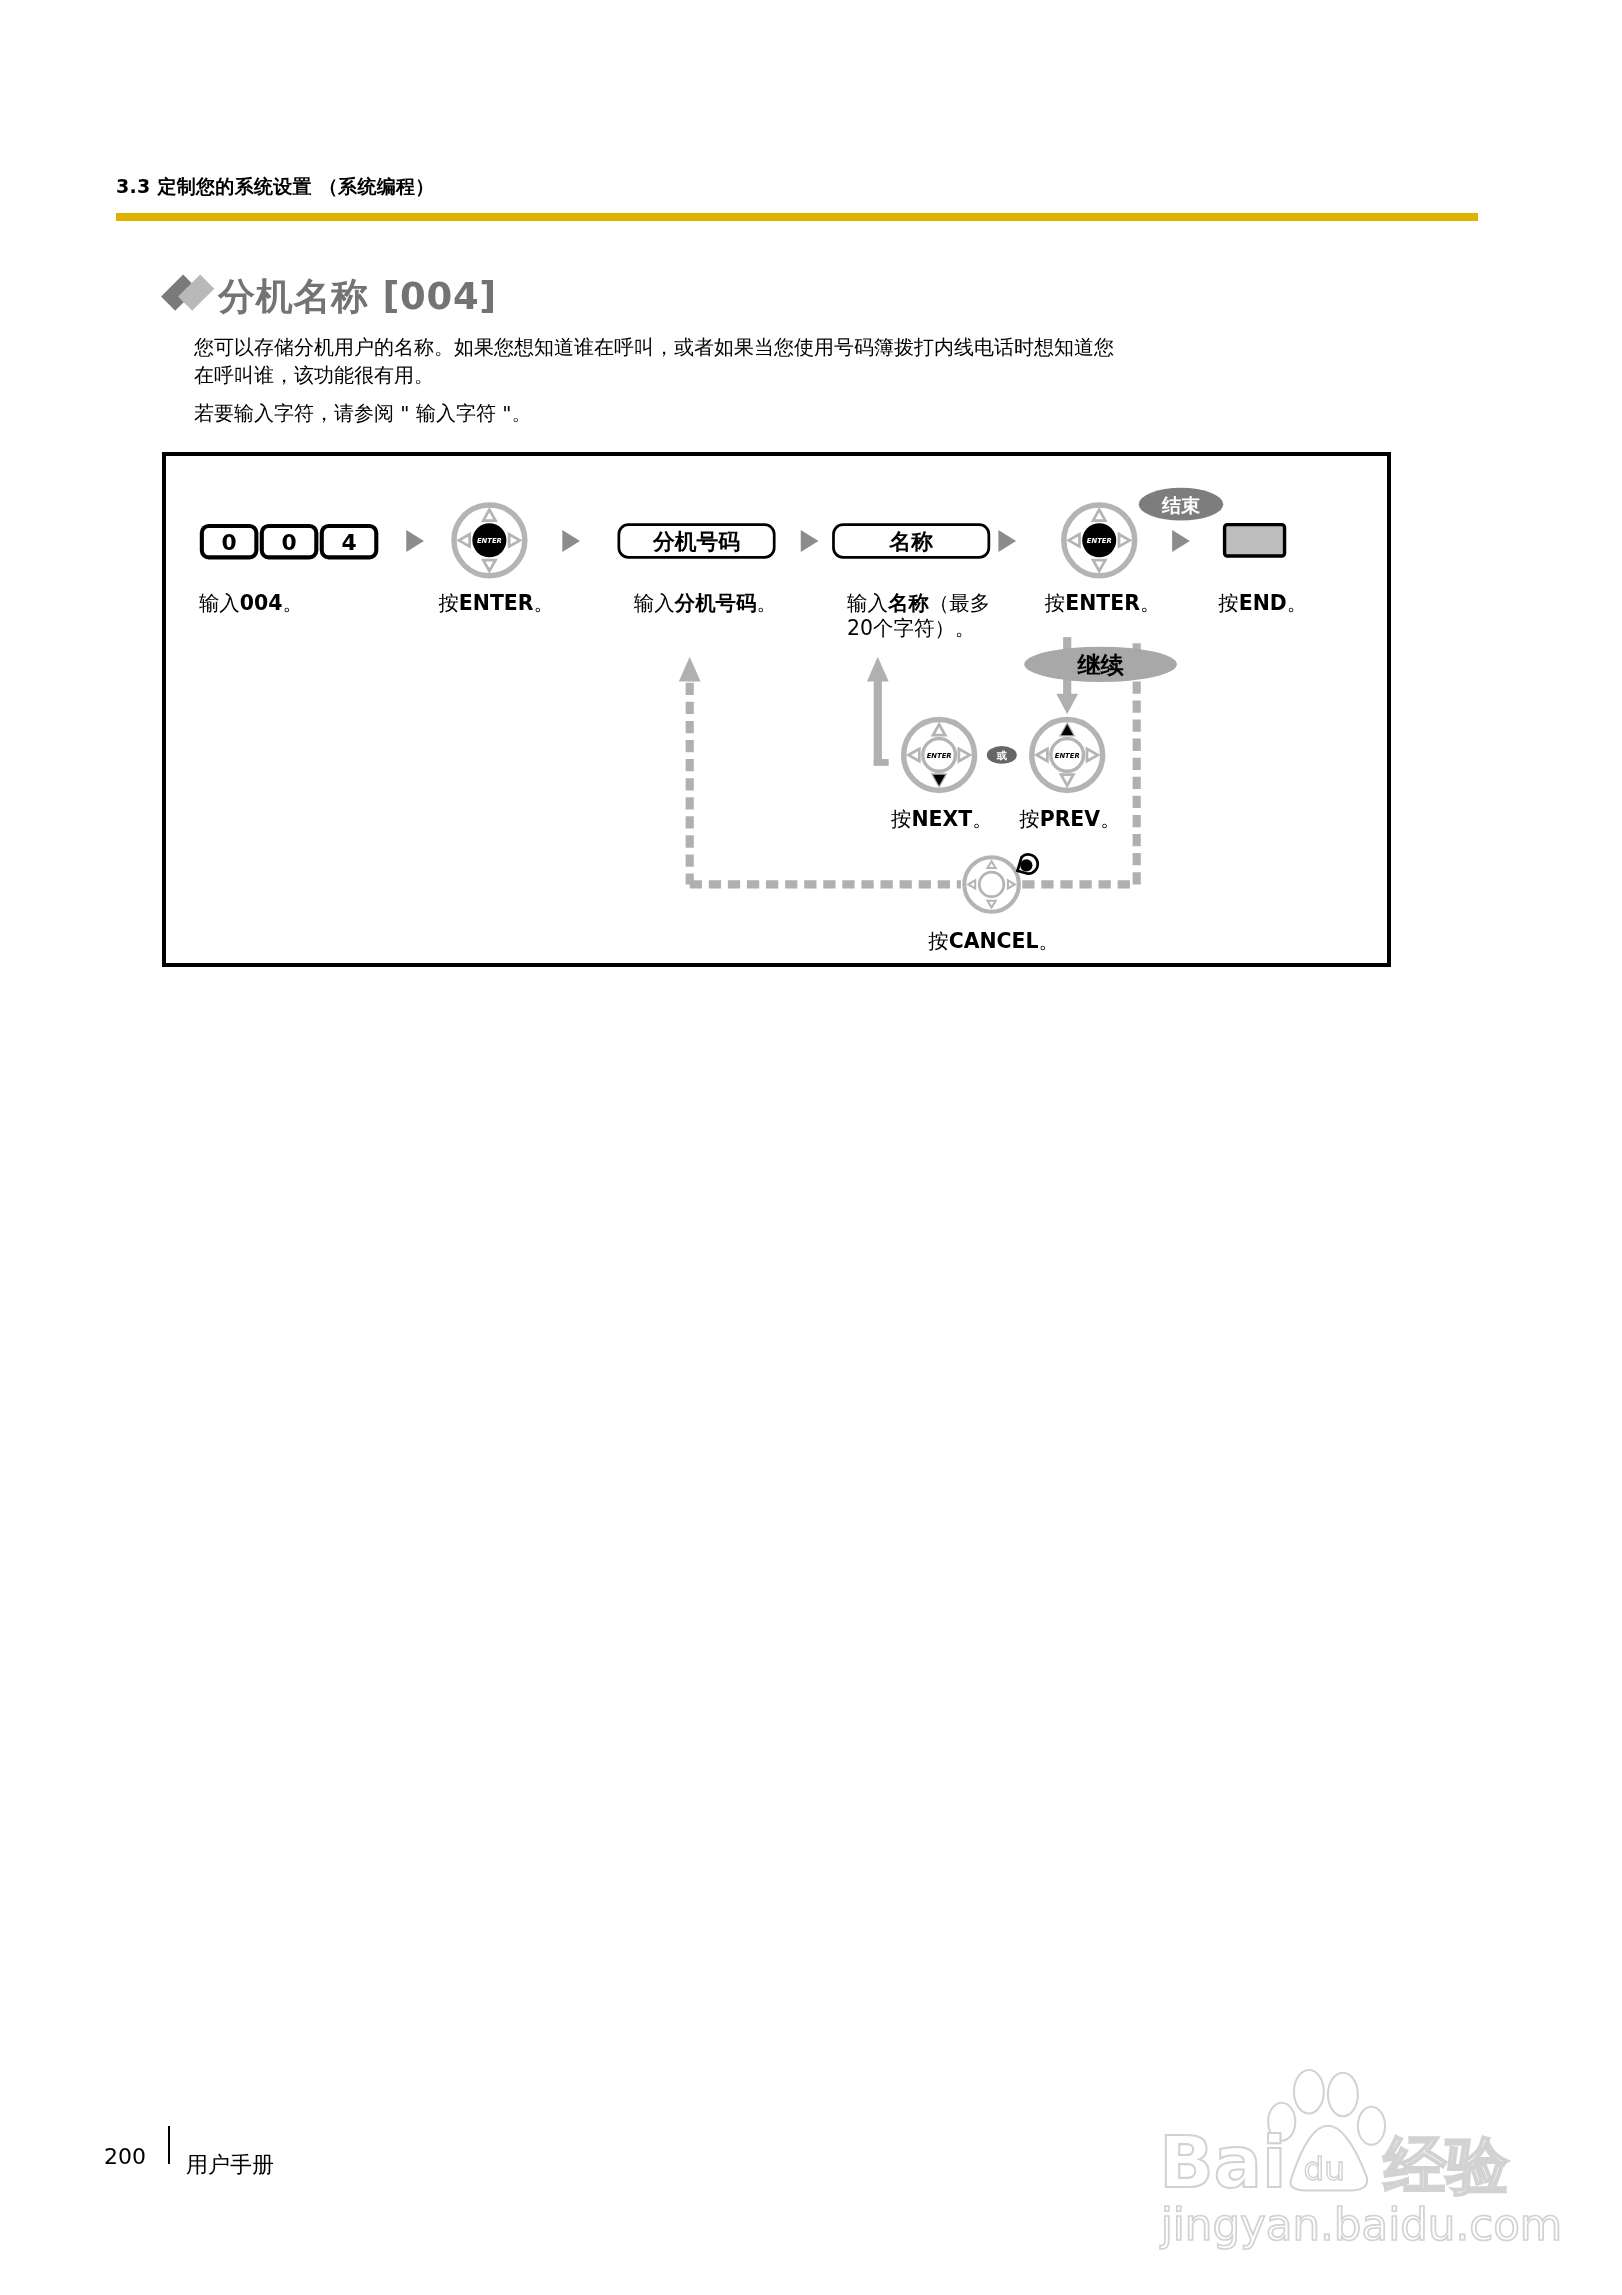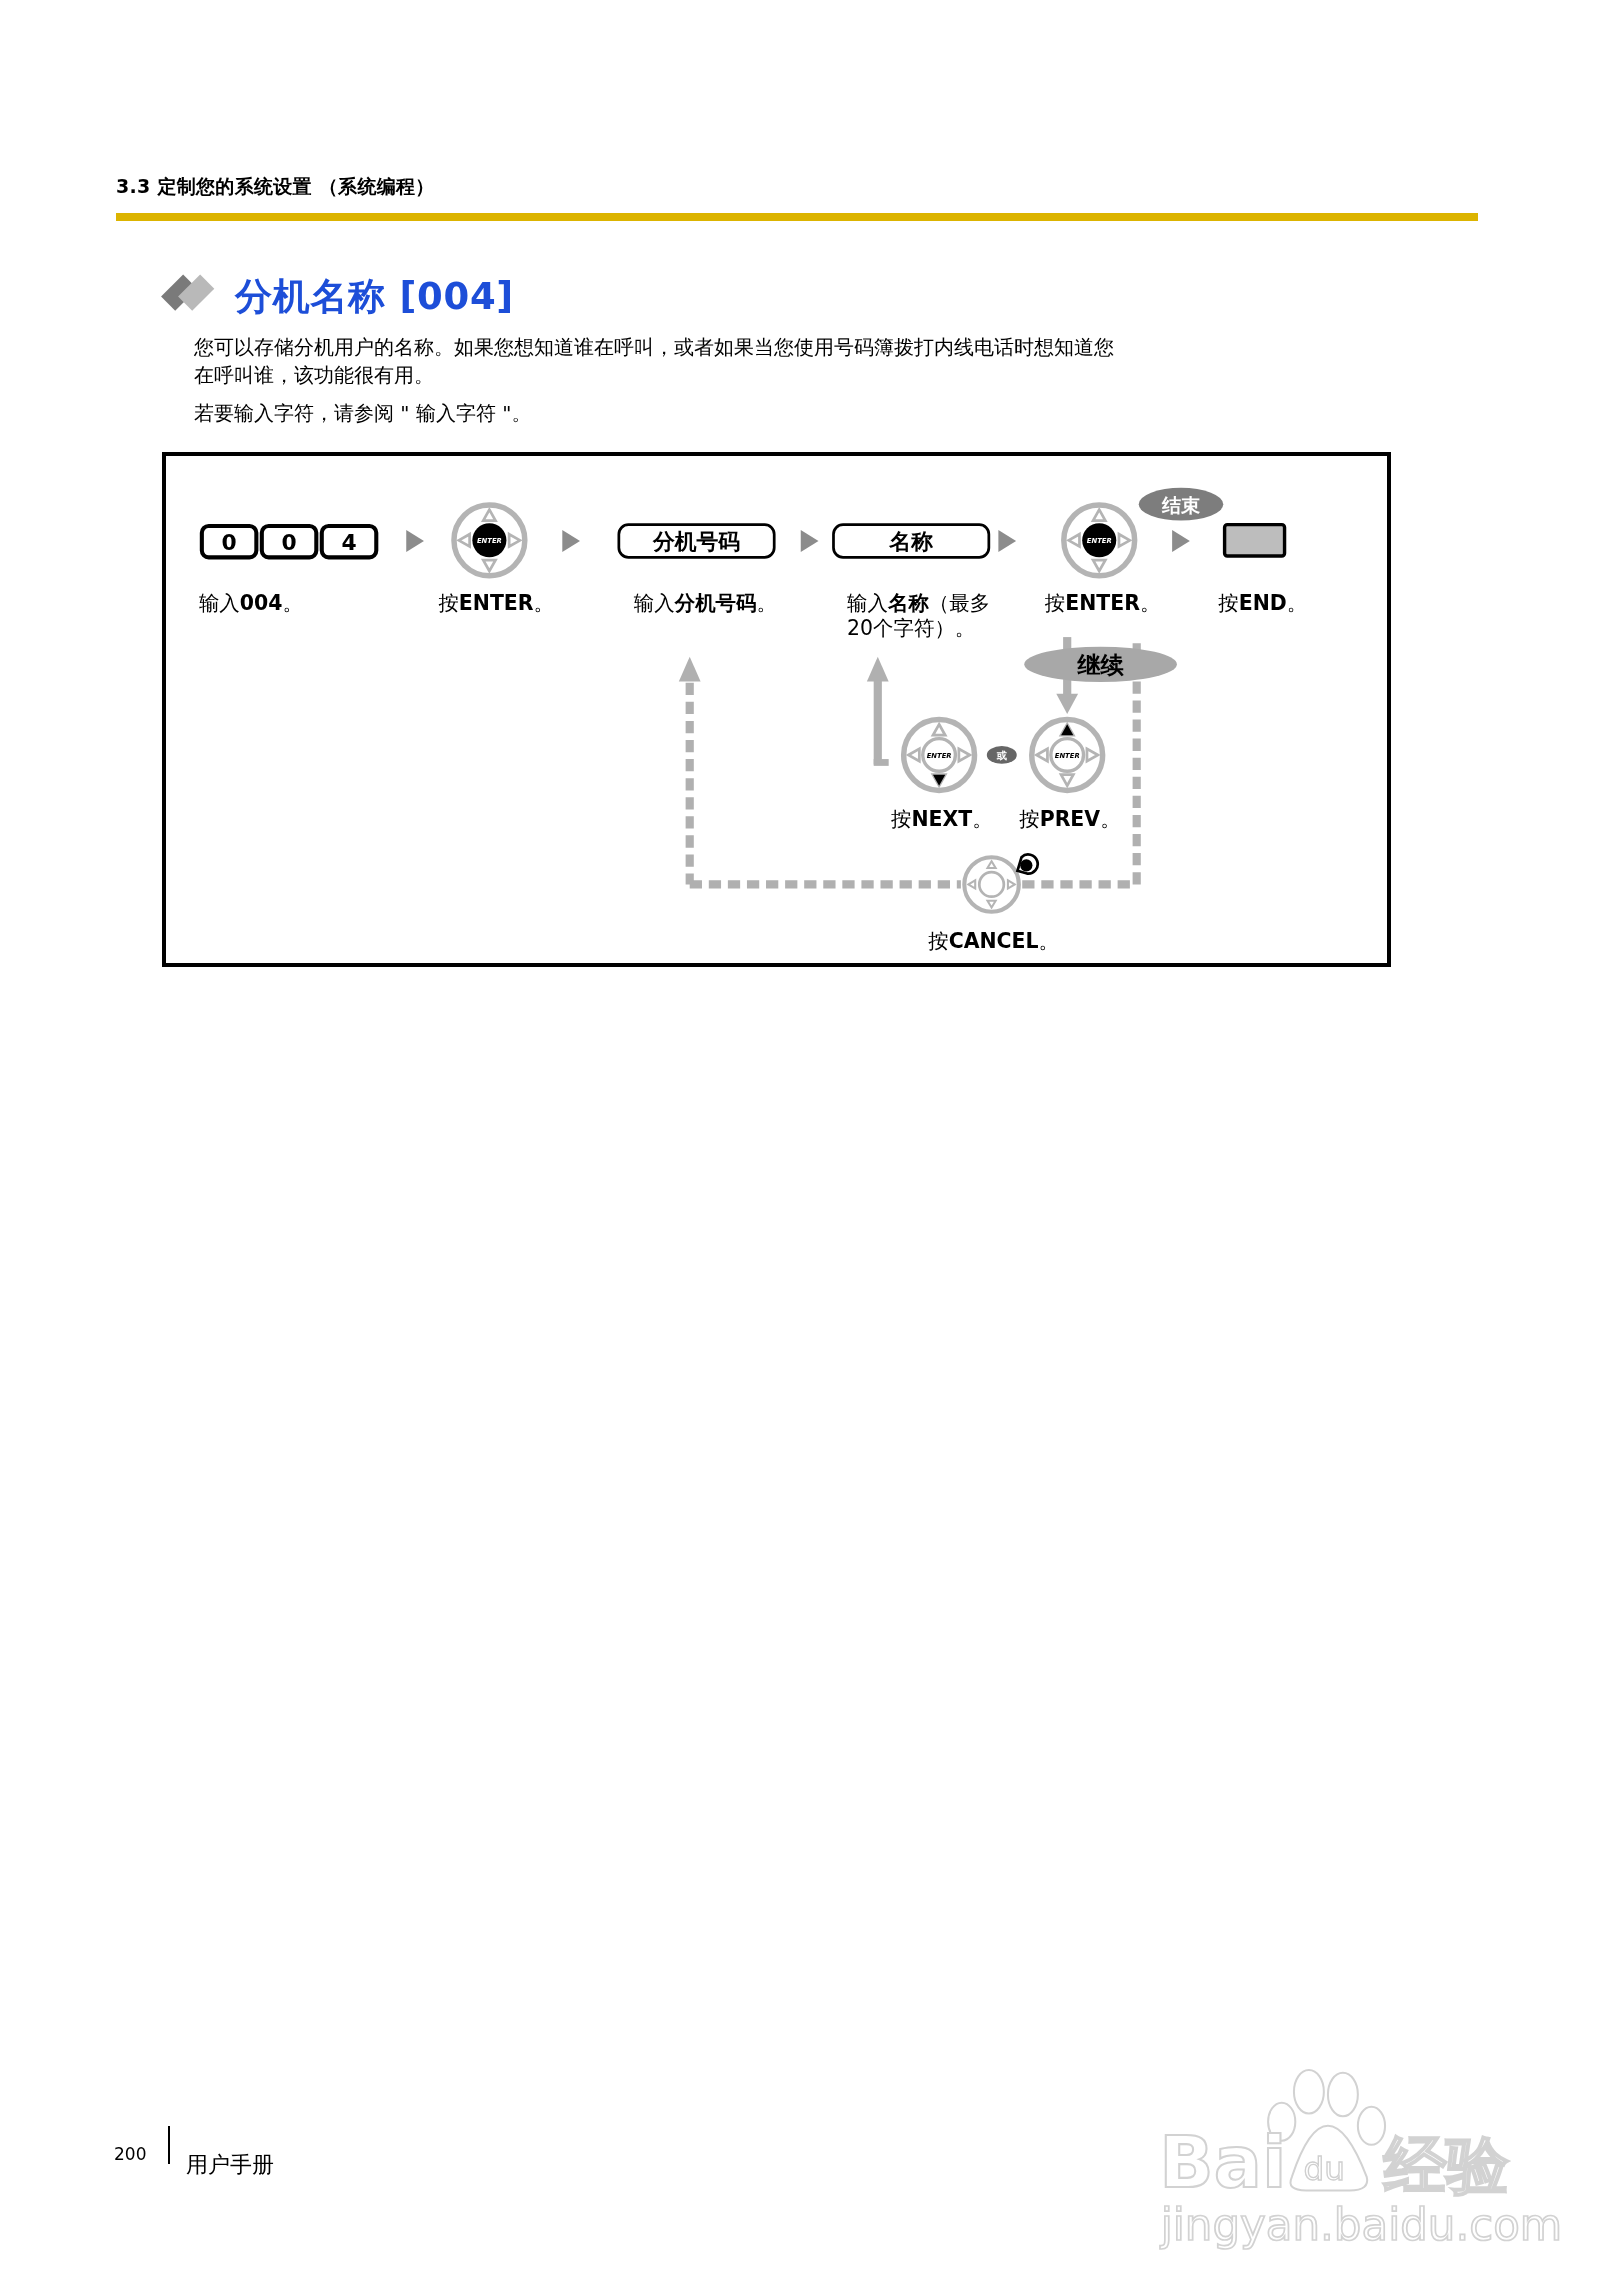--- a/index.html
+++ b/index.html
@@ -6,25 +6,25 @@
   body { width:1622px; height:2295px; position:relative; overflow:hidden;
          font-family:"DejaVu Sans","Liberation Sans",sans-serif; color:#000; }
   .abs { position:absolute; }
   .section-header { left:116px; top:174px; font-size:19px; font-weight:bold; letter-spacing:0.3px; }
   .gold-rule { left:116px; top:213px; width:1362px; height:8.2px; background:#dcb400; }
   .title-row { left:164px; top:269px; height:55px; display:flex; align-items:center; }
   .diamonds { position:relative; width:53px; height:41px; }
   .diamond { position:absolute; top:4.1px; width:24.5px; height:24.5px; transform:rotate(45deg) scale(0.8,1.25); }
   .d1 { left:2.7px; background:#7a7a7a; }
   .d2 { left:20.4px; background:#b9b9b9; }
-  .page-title { font-size:37px; font-weight:bold; color:#1d4ed8; margin-left:18px; letter-spacing:0.7px; }
+  .page-title { font-size:37px; font-weight:bold; color:#737373; margin-left:1px; letter-spacing:0.7px; }
   .para { left:194px; font-size:20px; line-height:29px; }
   .diagram-box { left:162px; top:452px; width:1221px; height:507px; border:4.1px solid #000; }
   svg text { font-family:"DejaVu Sans","Liberation Sans",sans-serif; }
-  .footer-page { left:114px; top:2144px; font-size:17px; }
+  .footer-page { left:104px; top:2144px; font-size:22px; }
   .footer-rule { left:168px; top:2126px; width:2px; height:38px; background:#000; }
   .footer-label { left:186px; top:2144px; font-size:22px;margin-top:6px; }
   .watermark { left:1145px; top:2051px; width:423px; height:204px; }
 </style>
 </head>
 <body>
 
 <div class="abs section-header">3.3 定制您的系统设置 （系统编程）</div>
 <div class="abs gold-rule"></div>
 

